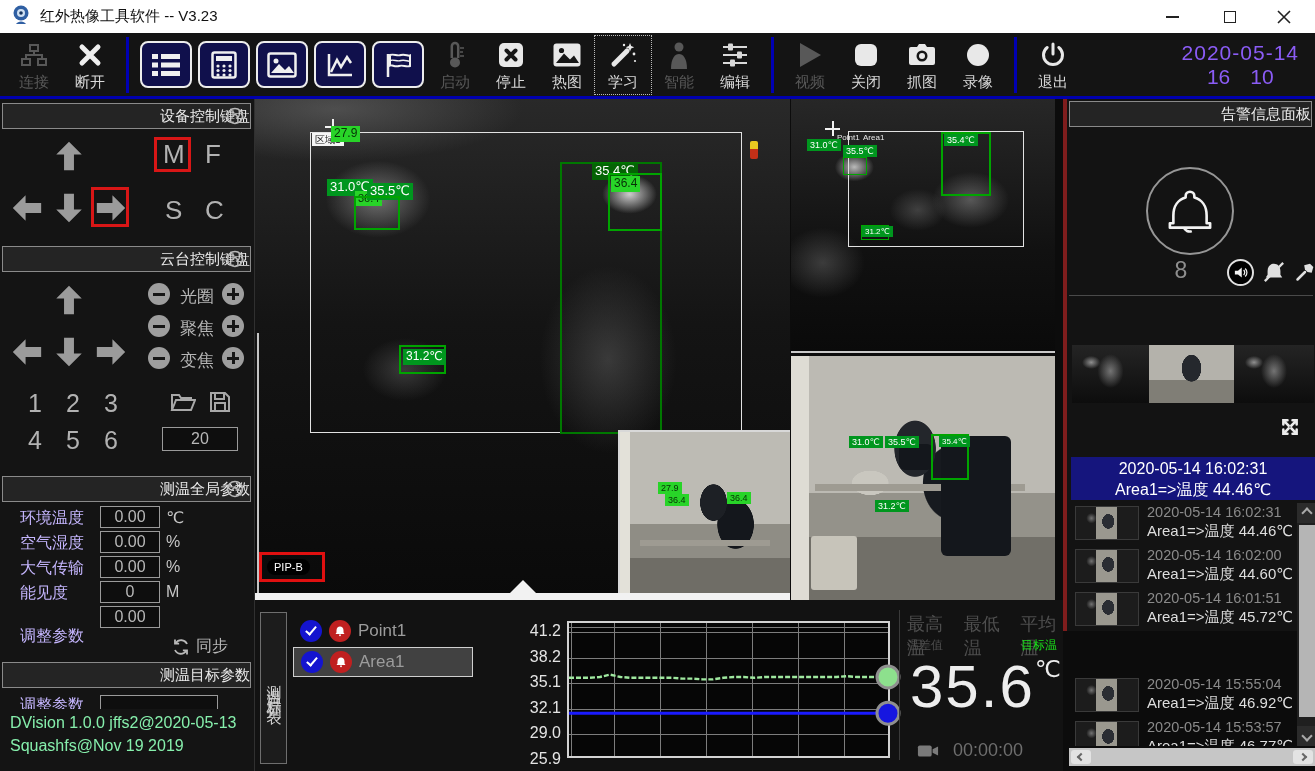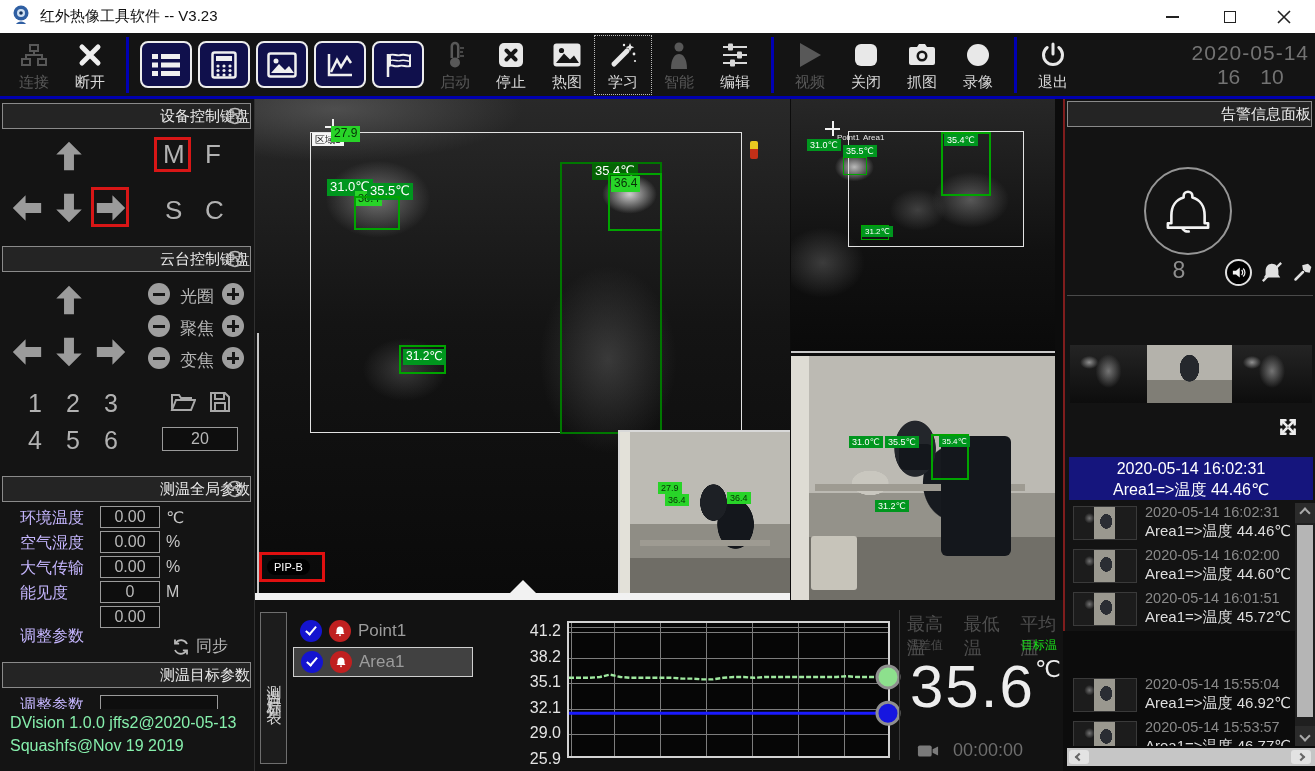--- a/index.html
+++ b/index.html
@@ -21,21 +21,21 @@
   #toolbar{position:absolute;left:0;top:33px;width:1315px;height:66px;background:#141414;
            border-bottom:3px solid #0000ae;display:flex;align-items:center;padding:0 6px}
   .tbtn{display:flex;flex-direction:column;align-items:center;justify-content:flex-end;gap:2px;
         min-width:56px;height:58px;color:#d9d9d9;font-size:15px;padding:2px 2px}
   .tbtn.disabled{color:#585858}
   .tbtn .ticon{height:32px;display:flex;align-items:center;justify-content:center}
   .tbtn.focus{outline:1px dotted #bbb}
   .ibtn{width:52px;height:47px;background:#10104c;border:2px solid #ededed;border-radius:8px;
         display:flex;align-items:center;justify-content:center;margin:0 3px;color:#f0f0f0}
   .vsep{width:3px;height:56px;background:#0000b4;margin:0 8px}
-  #clock{margin-left:auto;text-align:center;color:#737373}
+  #clock{margin-left:auto;margin-right:10px;text-align:center;color:#8b5cf6}
   #clock .date{font-size:21px;letter-spacing:1px}
   #clock .time{font-size:21px;display:flex;justify-content:center;gap:20px}
 
   
   #sidebar{position:absolute;left:0;top:99px;width:255px;height:672px;background:#141414;border-right:1px solid #303030}
   .sec-hdr{position:absolute;left:2px;right:3px;height:26px;background:#242424;border:1px solid #8a8a8a;
            color:#ececec;font-size:15px;display:flex;align-items:center;justify-content:flex-end}
   .hdr-circ{position:absolute;right:6px;top:3px;width:18px;height:18px}
   .arr{display:block}
   .arr.left{transform:rotate(-90deg)}.arr.down{transform:rotate(180deg)}.arr.right{transform:rotate(90deg)}
@@ -91,21 +91,21 @@
     radial-gradient(22px 30px at 55% 42%,#1d2025 60%,transparent 62%),
     radial-gradient(30px 40px at 68% 55%,#14171c 60%,transparent 62%),
     linear-gradient(180deg,#bdbbb4 0 55%,#8f8d85 55% 75%,#6f6d66 75% 100%)}
   #mainbar{position:absolute;left:0;right:0;bottom:0;height:7px;background:#f2f2f2}
   #maintri{position:absolute;left:255px;bottom:7px;width:0;height:0;
            border-left:13px solid transparent;border-right:13px solid transparent;border-bottom:13px solid #f2f2f2}
   #palette-ic{position:absolute;left:495px;top:42px;width:8px;height:18px;border-radius:2px;
               background:linear-gradient(180deg,#e8c820 0 45%,#c23018 45%)}
 
   
-  #alarm{position:absolute;left:1063px;top:99px;width:252px;height:532px;background:#131313;border-left:2px solid #7f1d1d}
+  #alarm{position:absolute;left:1063px;top:99px;width:252px;height:532px;background:#131313;border-left:4px solid #7f1d1d}
   #bell-circ{position:absolute;left:79px;top:68px;width:88px;height:88px;border:2px solid #969696;border-radius:50%;
              display:flex;align-items:center;justify-content:center}
   #alarm-count{position:absolute;left:102px;top:158px;width:24px;text-align:center;color:#8e8e8e;font-size:23px}
   #spk-circ{position:absolute;left:160px;top:160px;width:27px;height:27px;border:2px solid #e0e0e0;border-radius:50%;
             background:#000;display:flex;align-items:center;justify-content:center}
   #alarm-div{position:absolute;left:2px;right:2px;top:196px;height:1px;background:#4a4a4a}
   .thumb{position:absolute;top:246px;height:58px;overflow:hidden}
   .th-ir{background:radial-gradient(20px 26px at 50% 45%,rgba(190,190,190,.55),transparent 65%),
          radial-gradient(14px 10px at 25% 30%,rgba(220,220,220,.6),transparent 65%),
          linear-gradient(180deg,#242424,#0d0d0d)}

